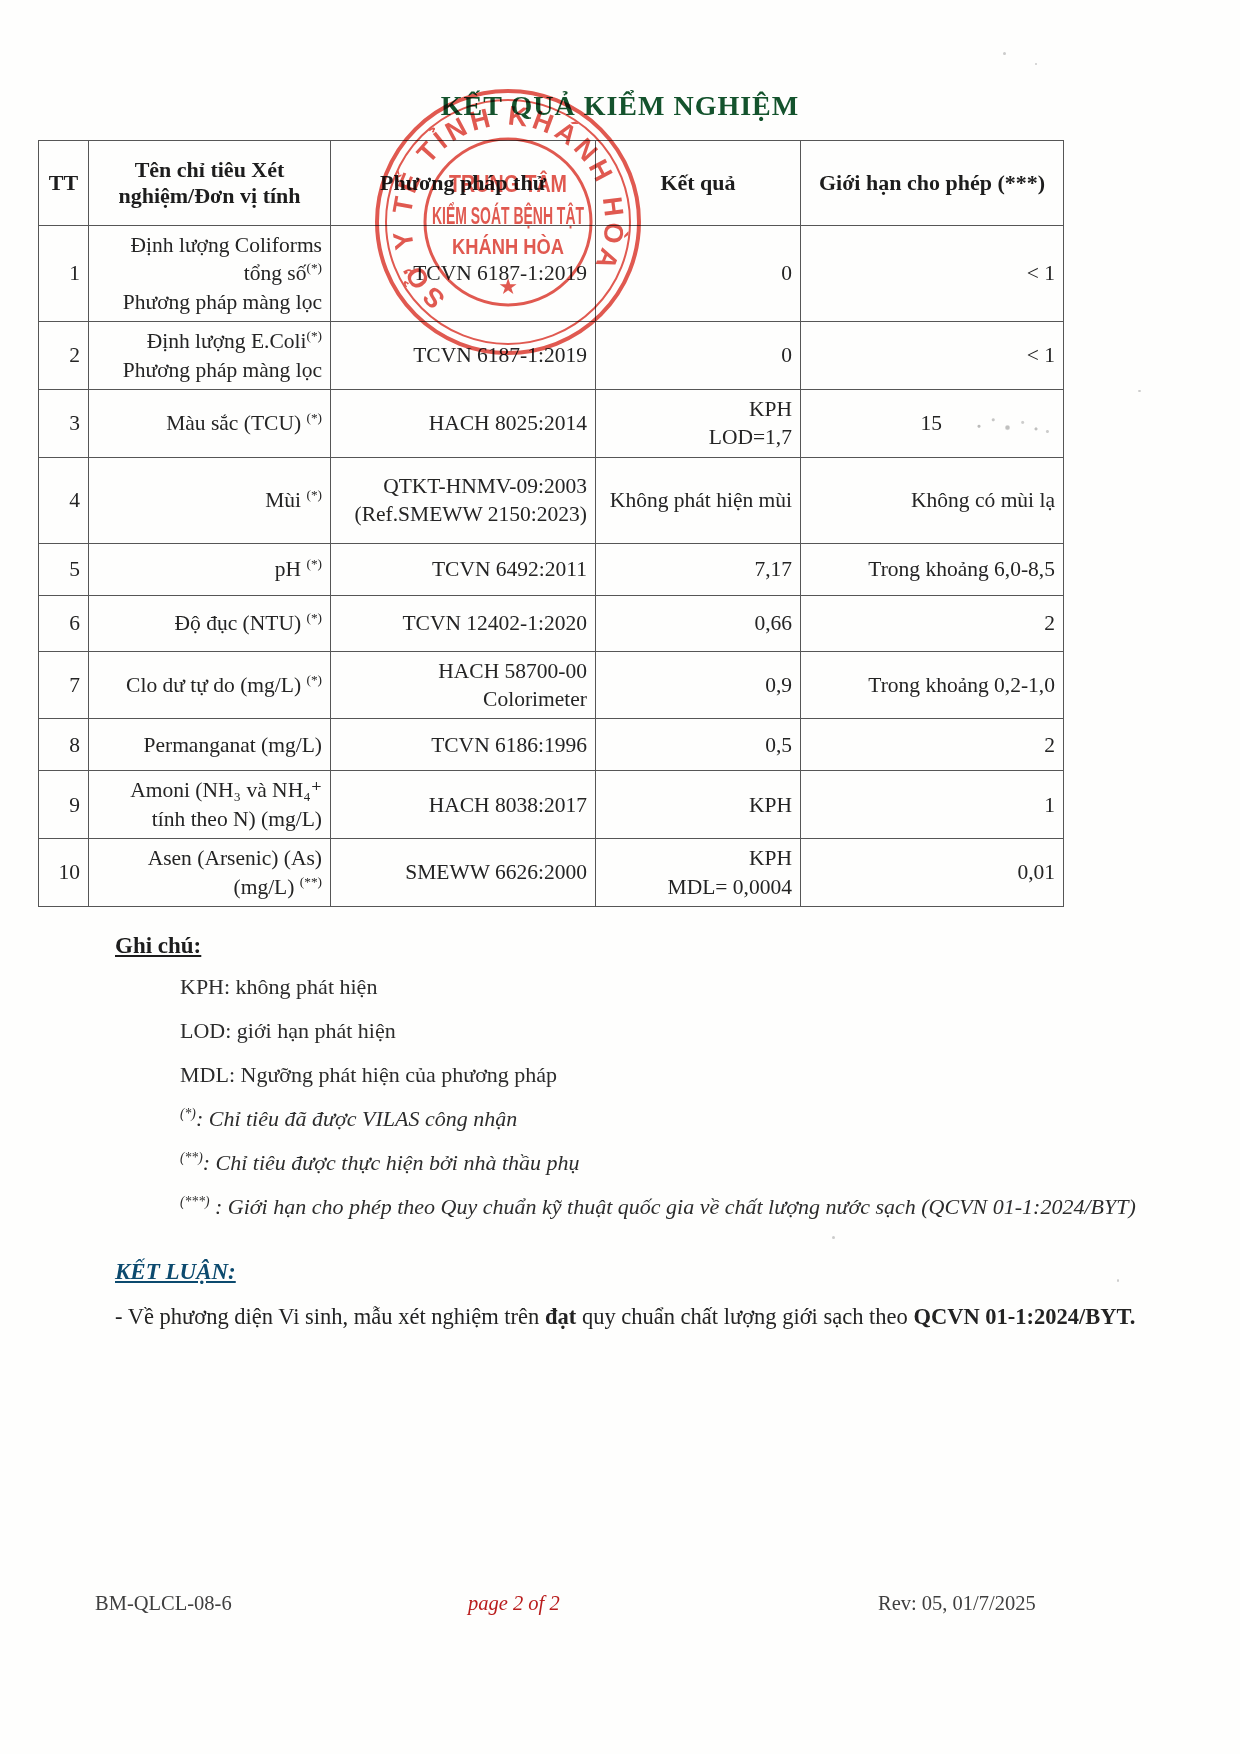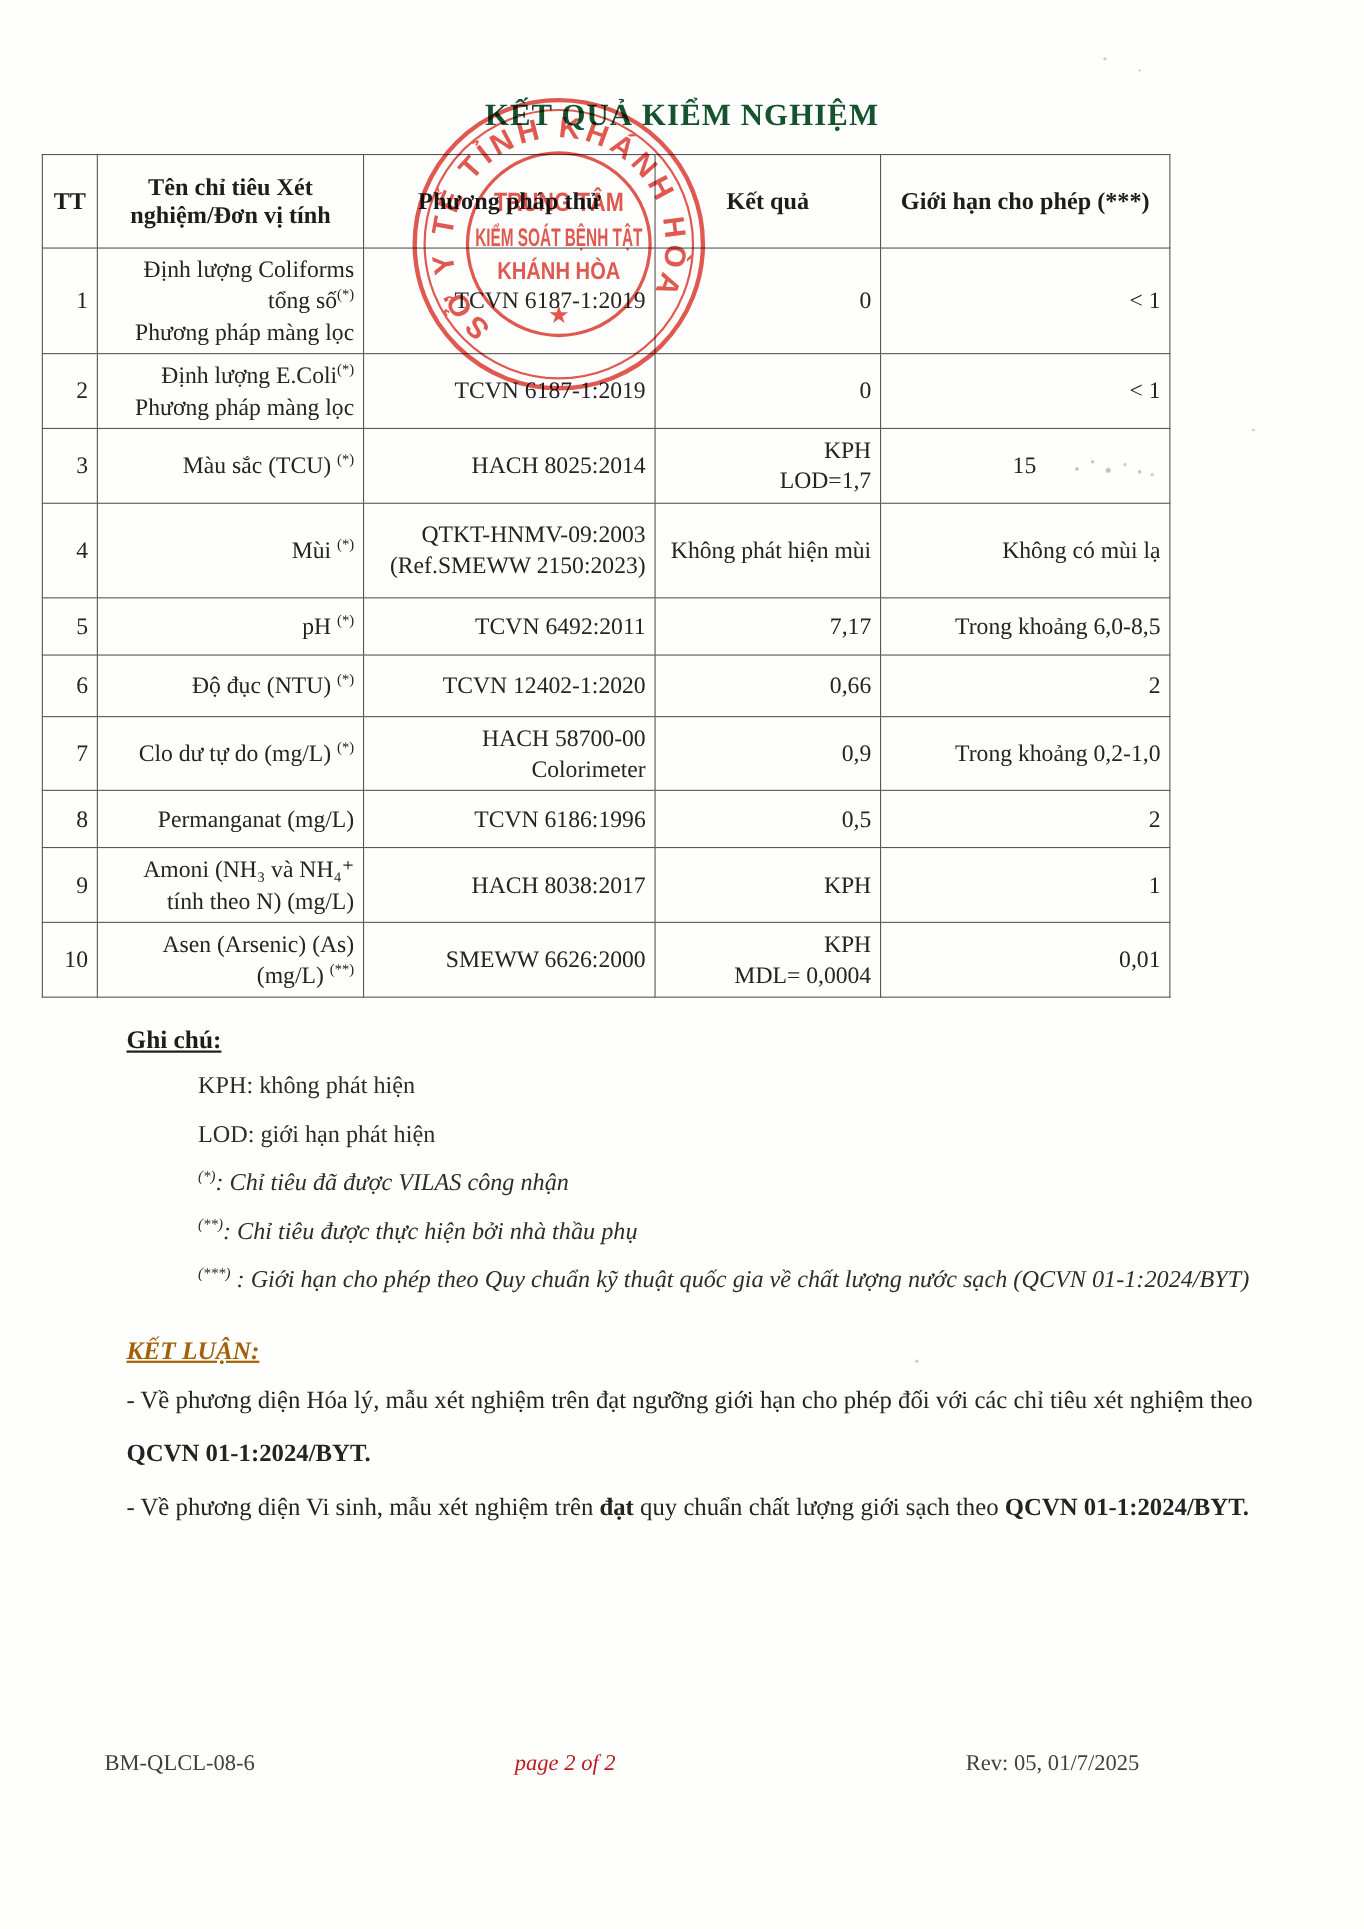--- a/index.html
+++ b/index.html
@@ -70,21 +70,21 @@
     margin-right:100px;
     text-indent:65px;
   }
   
   .conclusion-heading{
     margin:30px 0 8px 115px;
     font-size:23px;
     font-weight:bold;
     font-style:italic;
     text-decoration:underline;
-    color:#a16207;
+    color:#0c4a6e;
   }
   .concl-par{
     margin:0 95px 0 115px;
     font-size:22.5px;
     line-height:2.15;
     color:#232323;
   }
   .concl-par .bold{font-weight:bold;}
   
   .footer{
@@ -286,28 +286,28 @@
         </td>
         <td class="cell-limit">0,01</td>
       </tr>
     </tbody>
 </table>
 
 <div class="notes-heading">Ghi chú:</div>
 <div>
     <div class="note-item">KPH: không phát hiện</div>
     <div class="note-item">LOD: giới hạn phát hiện</div>
+    <div class="note-item">MDL: Ngưỡng phát hiện của phương pháp</div>
     <div class="note-item italic"><sup>(*)</sup>:  Chỉ tiêu đã được VILAS công nhận</div>
     <div class="note-item italic"><sup>(**)</sup>: Chỉ tiêu được thực hiện bởi nhà thầu phụ</div>
     <div class="note-item italic hanging"><sup>(***)</sup> : Giới hạn cho phép theo Quy chuẩn kỹ thuật quốc gia về chất lượng nước sạch (QCVN 01-1:2024/BYT)</div>
   </div>
 
 <div class="conclusion-heading">KẾT LUẬN:</div>
 <div>
-    <p class="concl-par"><span>- Về phương diện Hóa lý, mẫu xét nghiệm trên đạt ngưỡng giới hạn cho phép đối với các chỉ tiêu xét nghiệm theo </span><span class="bold">QCVN 01-1:2024/BYT.</span></p>
     <p class="concl-par"><span>- Về phương diện Vi sinh, mẫu xét nghiệm trên </span><span class="bold">đạt</span><span> quy chuẩn chất lượng giới sạch theo </span><span class="bold">QCVN 01-1:2024/BYT.</span></p>
   </div>
 
 <div class="footer">
   <span class="footer-left">BM-QLCL-08-6</span>
   <span class="footer-center">page 2 of 2</span>
   <span class="footer-right">Rev: 05, 01/7/2025</span>
 </div>
 
 <svg class="stamp" viewBox="0 0 280 280" aria-hidden="true">

